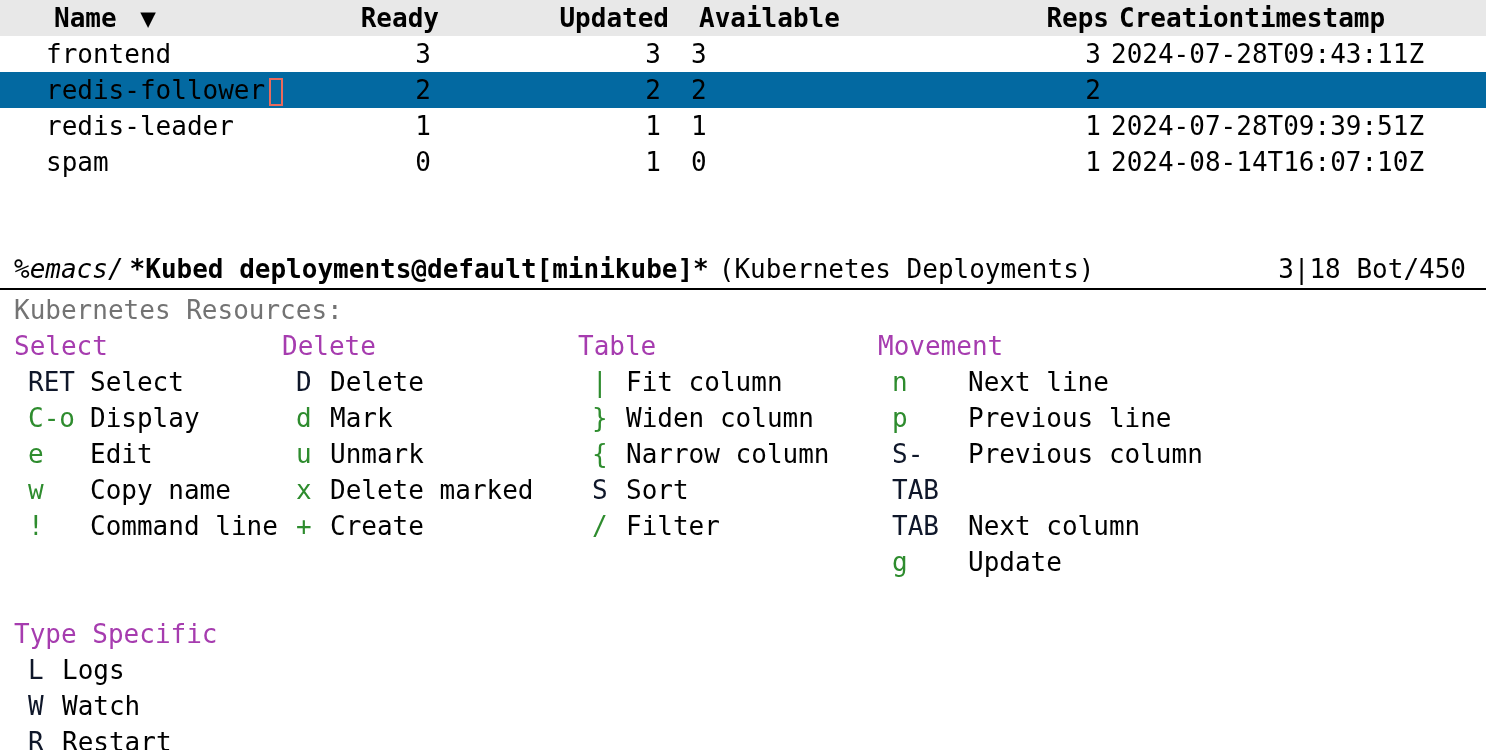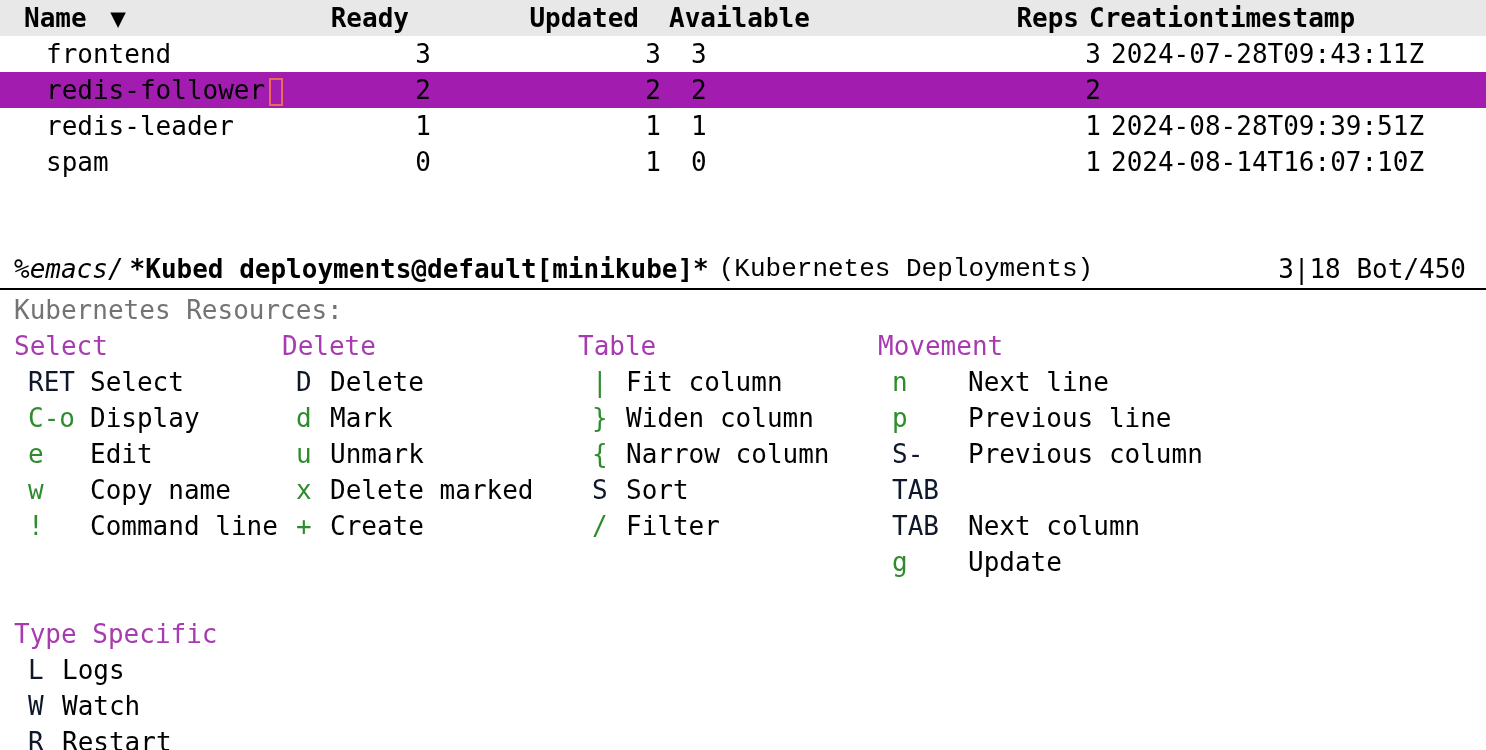--- a/index.html
+++ b/index.html
@@ -9,40 +9,40 @@
     line-height: 36px;
     background: #ffffff;
     color: #000000;
     width: 1486px;
     overflow: hidden;
   }
   .table-header {
     background: #e8e8e8;
     display: flex;
     font-weight: bold;
-    padding-left: 24px;
+    padding-left: 54px;
     height: 36px;
     align-items: center;
   }
   .col-name { width: 245px; }
   .col-ready { width: 170px; text-align: right; padding-right: 30px; }
   .col-updated { width: 230px; text-align: right; padding-right: 30px; }
   .col-available { width: 260px; text-align: left; padding-right: 30px; }
   .col-reps { width: 160px; text-align: right; padding-right: 10px; }
   .col-ts { flex: 1; }
   .header-name-label { font-weight: bold; }
   .sort-indicator { margin-left: 8px; }
   .data-row {
     display: flex;
     padding-left: 46px;
     height: 36px;
     align-items: center;
   }
   .data-row.selected {
-    background: #a21caf;
+    background: #0369a1;
   }
   .cursor-box {
     display: inline-block;
     width: 14px;
     height: 28px;
     border: 2px solid #e96a5d;
     margin-left: 4px;
     vertical-align: middle;
   }
   .modeline {
@@ -50,21 +50,21 @@
     display: flex;
     height: 40px;
     align-items: center;
     padding-left: 14px;
     margin-top: 70px;
     font-size: 26px;
   }
   .ml-prefix { font-style: normal; }
   .ml-emacs { font-style: italic; }
   .ml-buffername { font-weight: bold; margin-left: 6px; }
-  .ml-mode { margin-left: 10px; font-family: Liberation Mono, monospace; }
+  .ml-mode { margin-left: 10px; }
   .ml-position { margin-left: auto; margin-right: 20px; }
   .help-area {
     padding-left: 14px;
     padding-top: 2px;
   }
   .section-title {
     color: #737373;
   }
   .help-columns {
     display: flex;
@@ -120,21 +120,21 @@
       <div class="col-updated">2</div>
       <div class="col-available">2</div>
       <div class="col-reps">2</div>
     </div>
     <div class="data-row">
       <div class="col-name"><span>redis-leader</span></div>
       <div class="col-ready">1</div>
       <div class="col-updated">1</div>
       <div class="col-available">1</div>
       <div class="col-reps">1</div>
-      <div class="col-ts">2024-08-28T09:39:51Z</div>
+      <div class="col-ts">2024-07-28T09:39:51Z</div>
     </div>
     <div class="data-row">
       <div class="col-name"><span>spam</span></div>
       <div class="col-ready">0</div>
       <div class="col-updated">1</div>
       <div class="col-available">0</div>
       <div class="col-reps">1</div>
       <div class="col-ts">2024-08-14T16:07:10Z</div>
     </div>
   </div>

